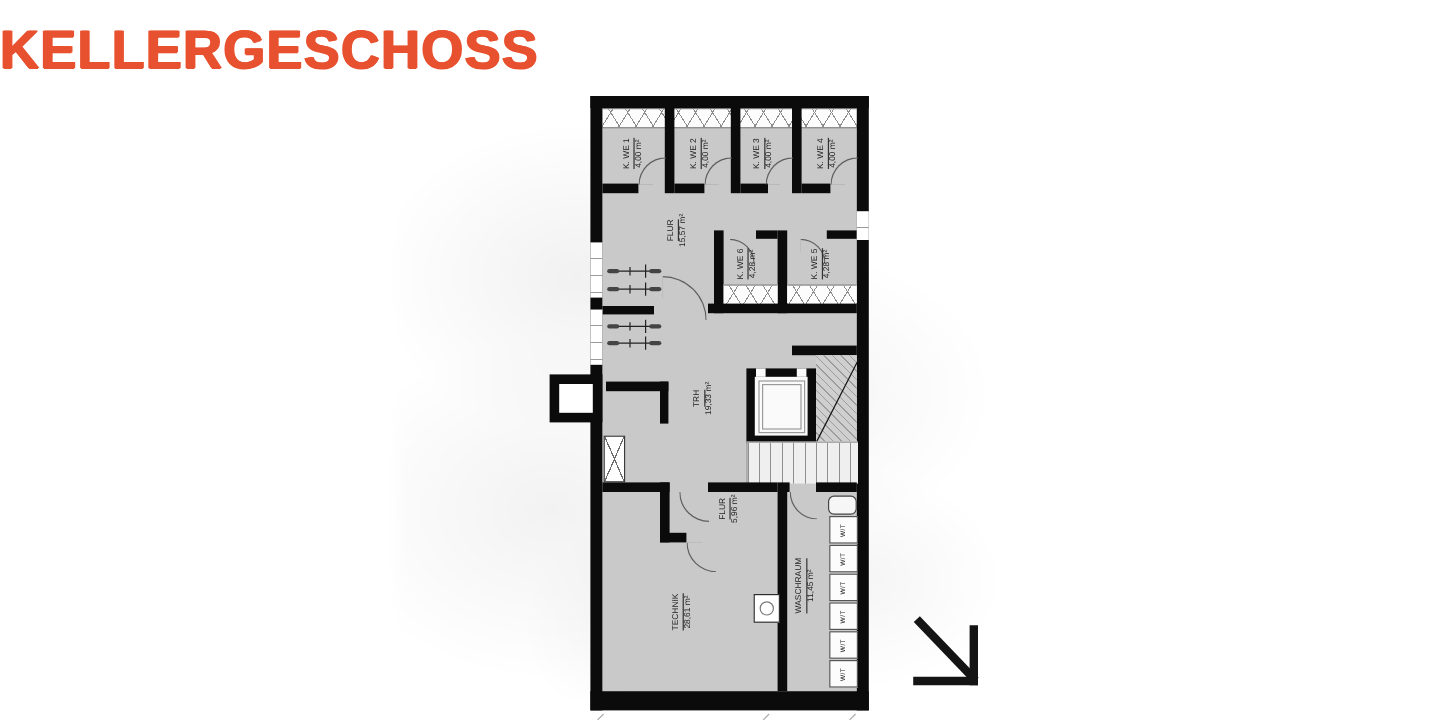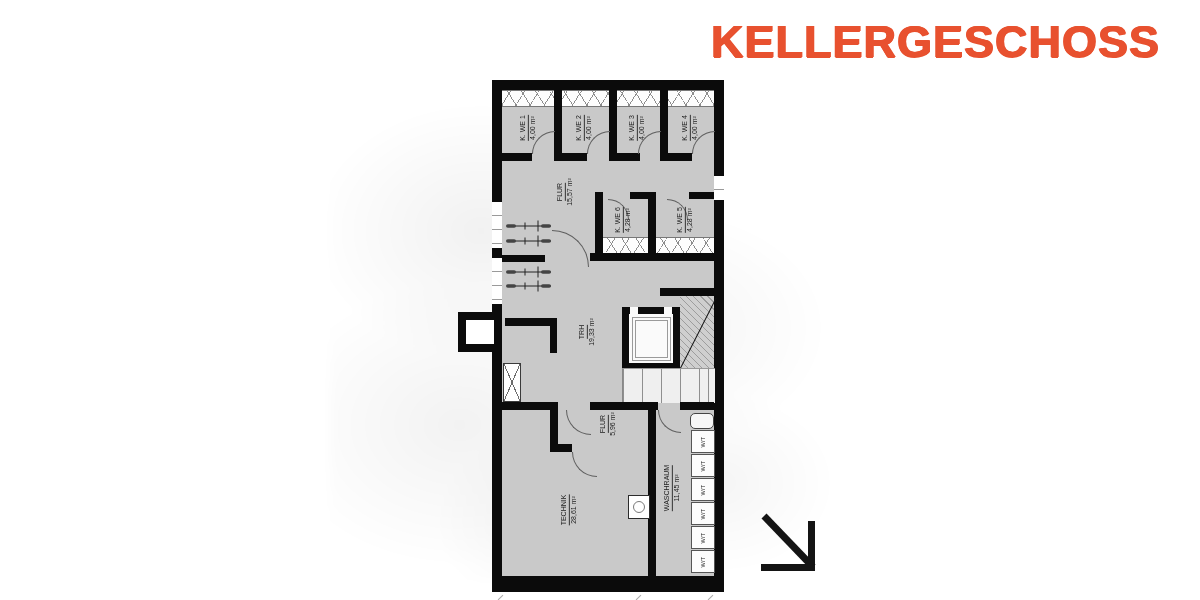--- a/index.html
+++ b/index.html
@@ -2,21 +2,21 @@
 <html><head>
 <meta charset="utf-8">
 <style>
   html,body{margin:0;padding:0;}
   body{
     width:1200px;height:600px;position:relative;overflow:hidden;
     background:#ffffff;font-family:"Liberation Sans",sans-serif;
   }
   
   .title{
-    position:absolute;left:0;top:16px;width:1160px;text-align:right;
+    position:absolute;left:0;top:16px;width:1160px;text-align:left;
     font-size:45px;font-weight:bold;letter-spacing:1px;color:#E8512F;
     text-shadow:0.8px 0 0 #E8512F,-0.8px 0 0 #E8512F,0 0.5px 0 #E8512F;
   }
   
   .watercolor{
     position:absolute;left:330px;top:95px;width:540px;height:485px;
     background:
       radial-gradient(ellipse 45% 38% at 28% 28%, rgba(0,0,0,0.055), transparent 70%),
       radial-gradient(ellipse 50% 42% at 24% 68%, rgba(0,0,0,0.05), transparent 70%),
       radial-gradient(ellipse 42% 34% at 62% 48%, rgba(0,0,0,0.045), transparent 72%),

